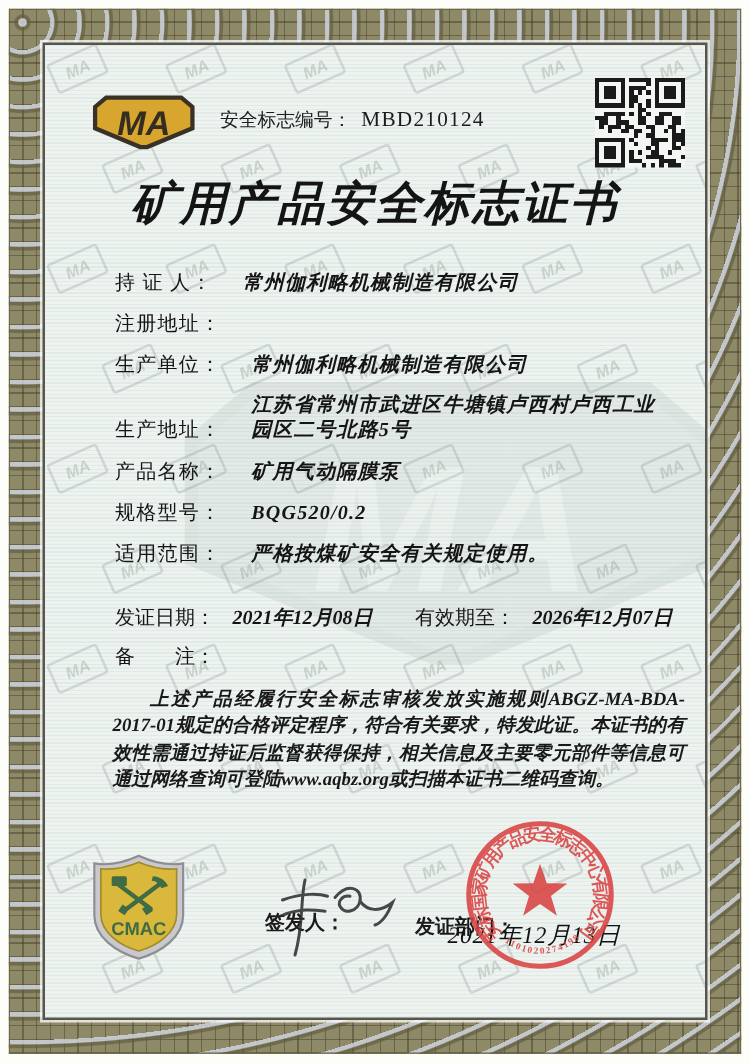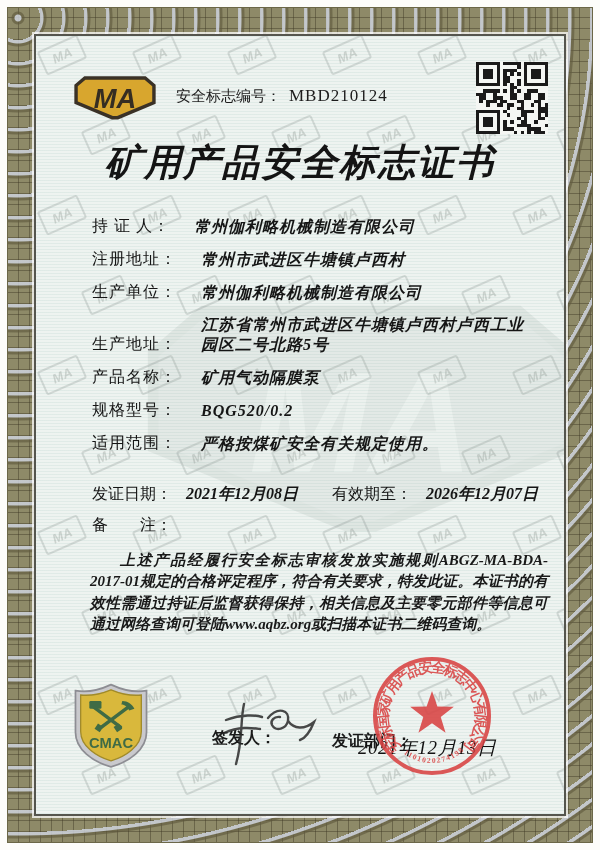--- a/index.html
+++ b/index.html
@@ -273,21 +273,20 @@
 
       <div class="title">矿用产品安全标志证书</div>
 
       <div class="fields" id="fields">
           <div class="frow">
             <span class="lbl">持 证 人：</span>
             <span class="val">常州伽利略机械制造有限公司</span>
           </div>
           <div class="frow">
             <span class="lbl">注册地址：</span>
-            <span class="val">常州市武进区牛塘镇卢西村</span>
           </div>
           <div class="frow">
             <span class="lbl">生产单位：</span>
             <span class="val">常州伽利略机械制造有限公司</span>
           </div>
           <div class="frow">
             <span class="lbl">生产地址：</span>
             <span class="val">江苏省常州市武进区牛塘镇卢西村卢西工业园区二号北路5号</span>
           </div>
           <div class="frow">

